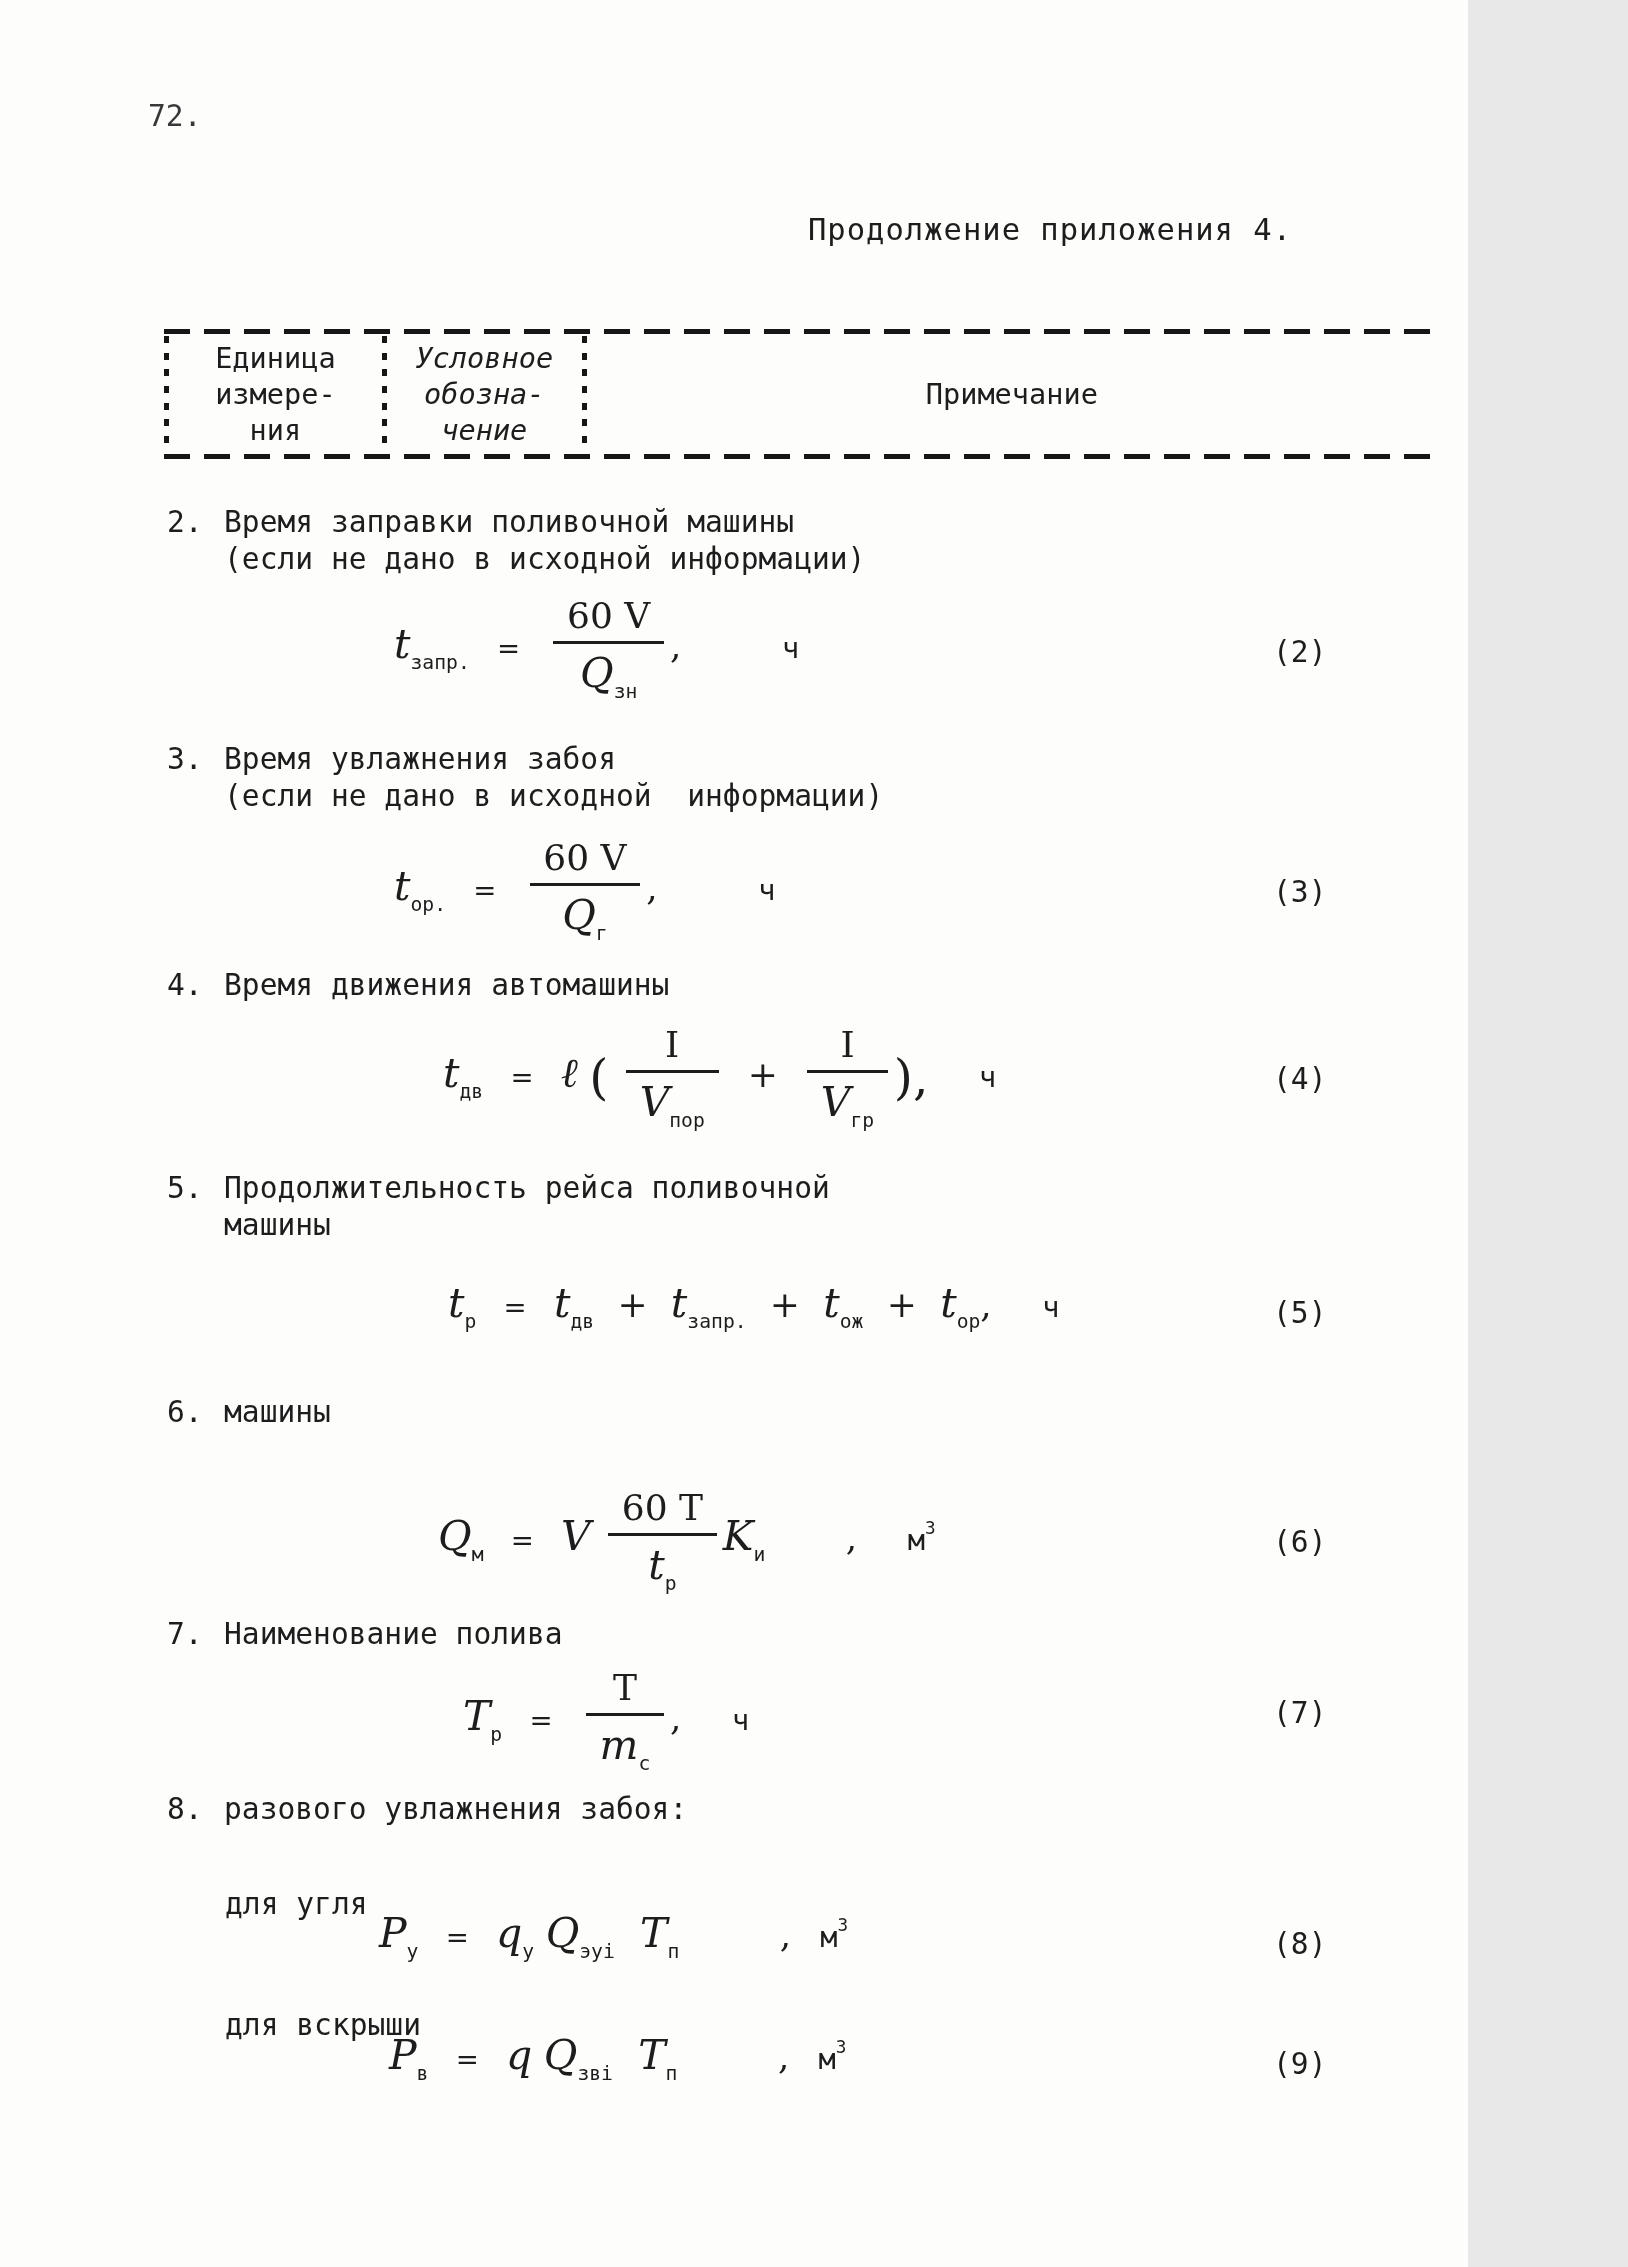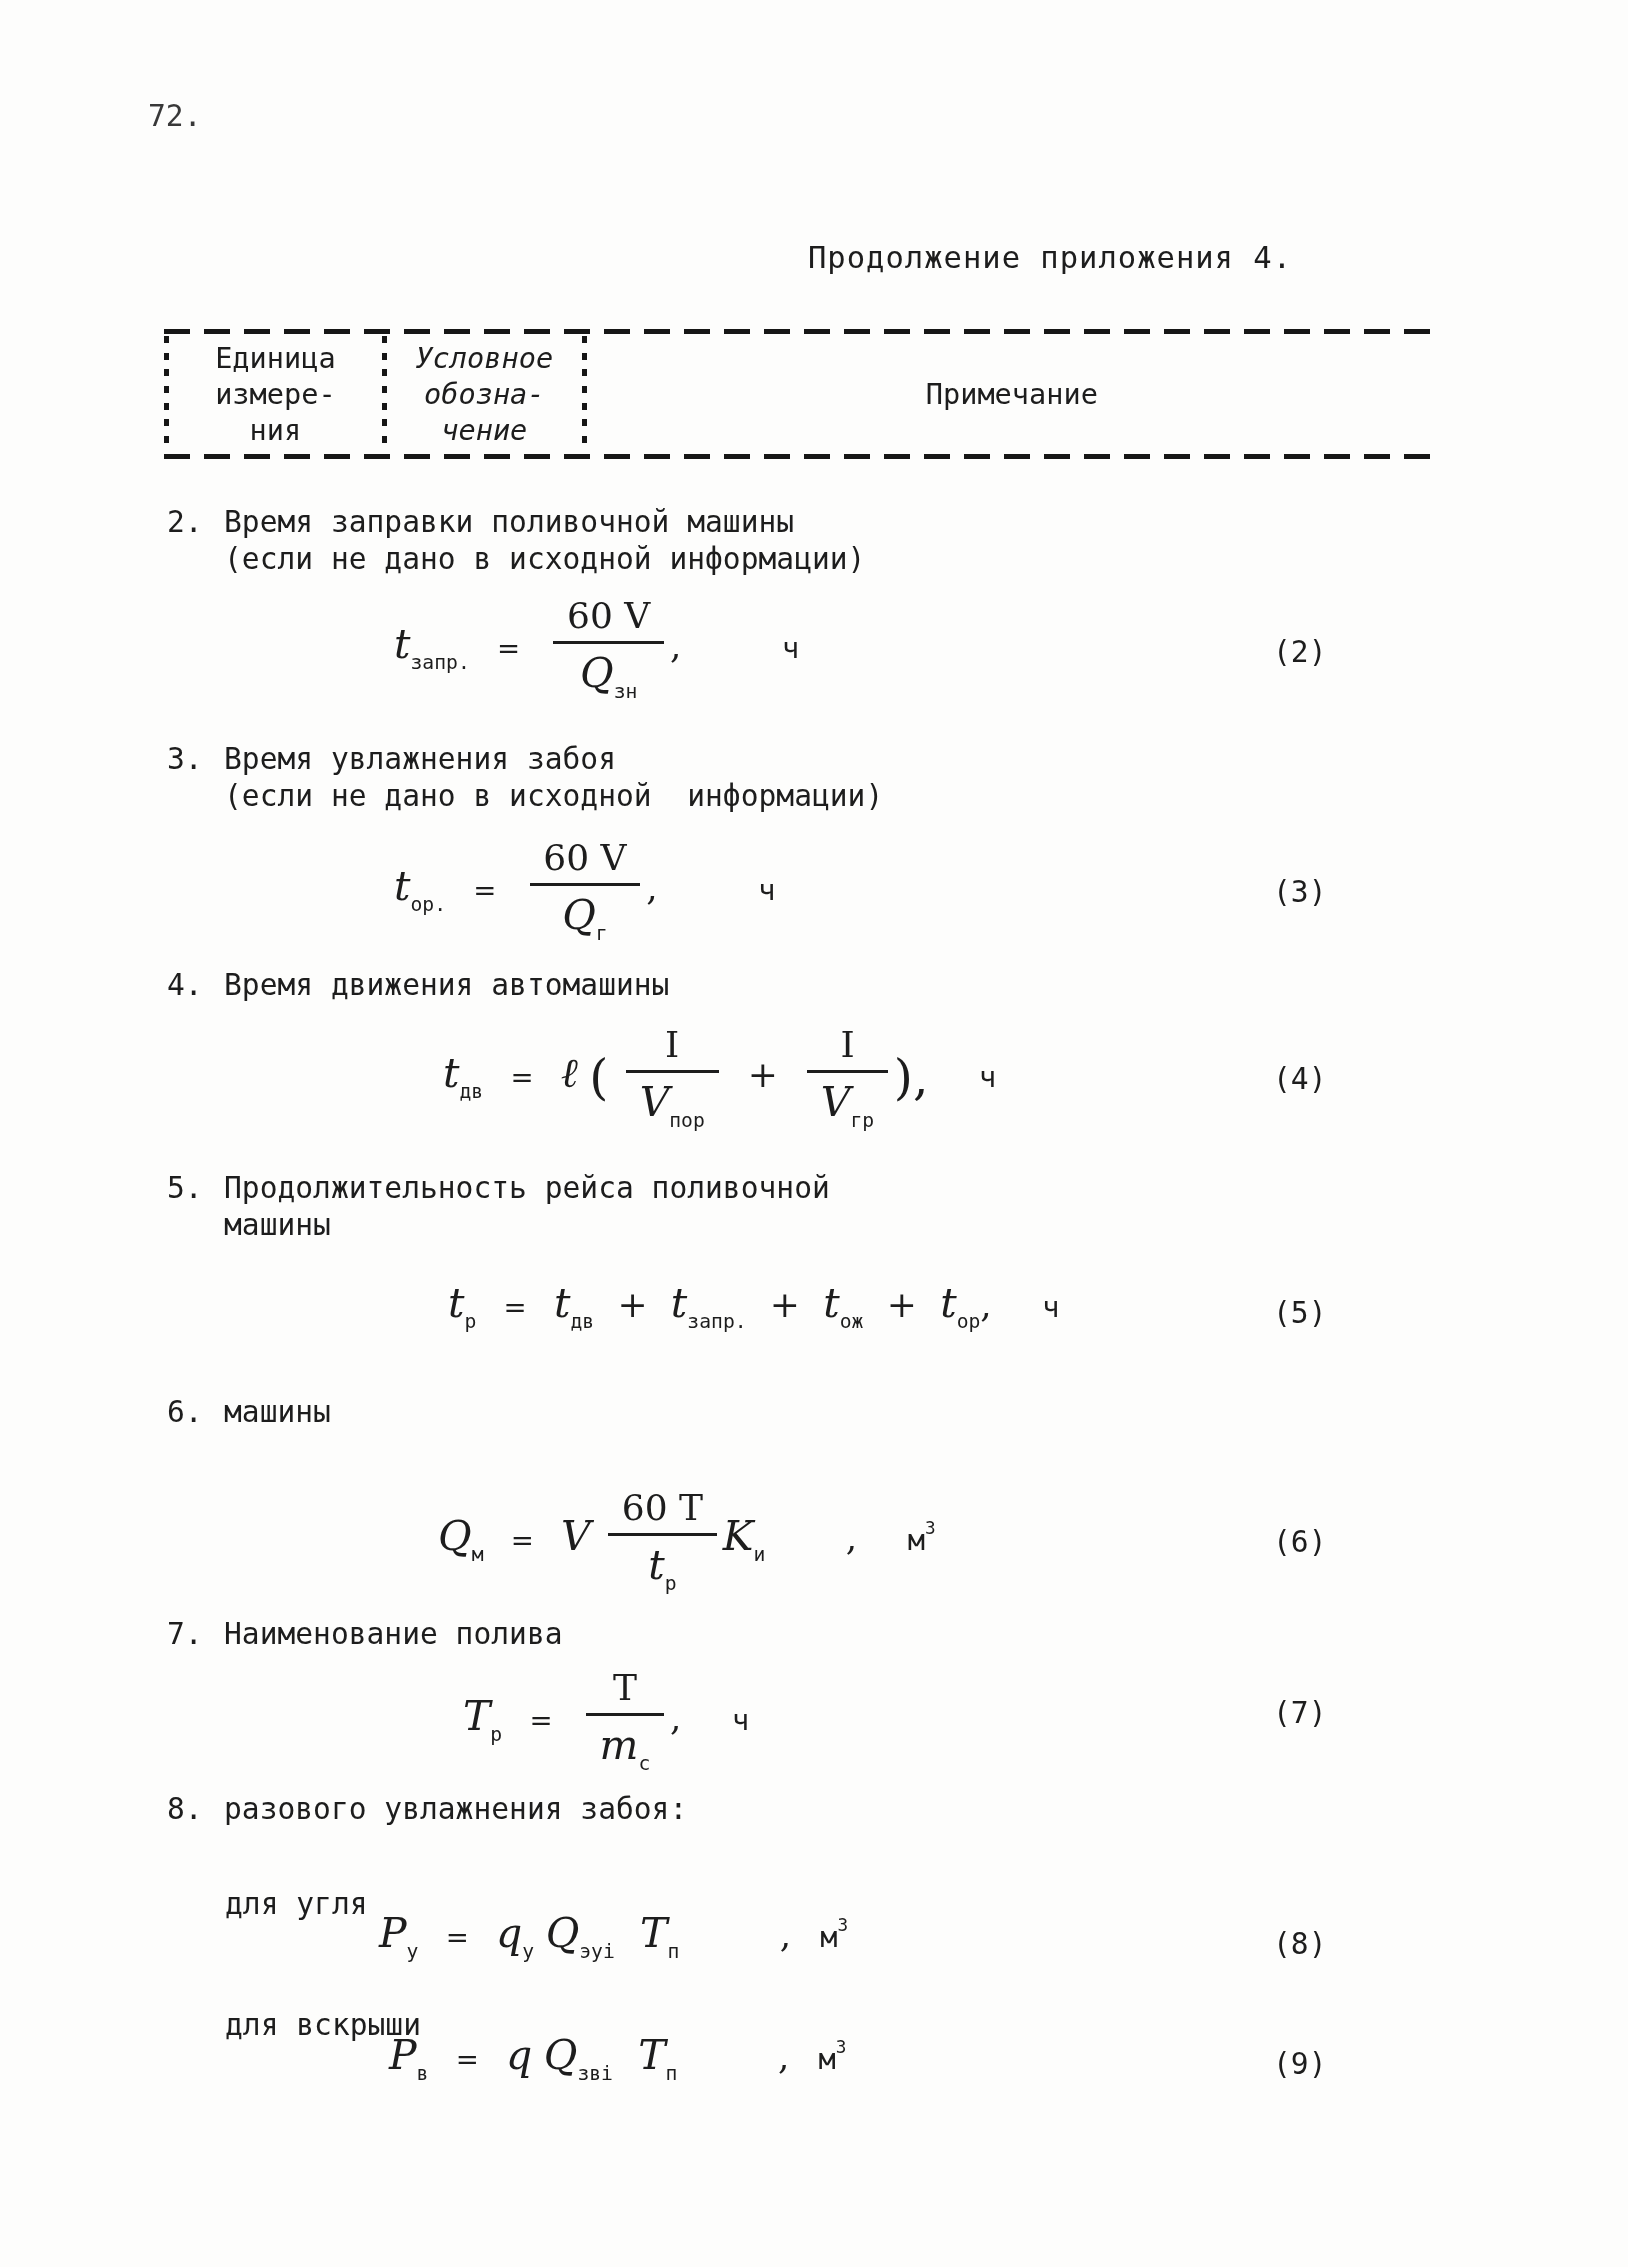--- a/index.html
+++ b/index.html
@@ -1,26 +1,26 @@
 <!DOCTYPE html>
 <html><head>
 <meta charset="utf-8">
 <style>
   html,body{margin:0;padding:0;background:#e8e8e8;}
   .page{
     position:relative;
-    width:1628px;height:2268px;
+    width:1468px;height:2268px;
     background:#fdfdfc;
     color:#1d1d1d;
     font-family:"DejaVu Sans Mono", monospace;
     overflow:hidden;
   }
   
   .pageno{position:absolute;top:99px;left:148px;font-size:29.6px;opacity:.88;}
-  .title{position:absolute;top:212px;left:808px;font-size:30.5px;letter-spacing:1px;margin-top:28px;}
+  .title{position:absolute;top:212px;left:808px;font-size:30.5px;letter-spacing:1px;}
   
   .thead{position:absolute;top:329px;left:164px;width:1273px;}
   .hline{height:4.9px;background:repeating-linear-gradient(90deg,#161616 0 25.6px,transparent 25.6px 40px);}
   .cols{display:flex;align-items:stretch;height:120px;}
   .col{display:flex;flex-direction:column;justify-content:center;align-items:center;font-size:28.6px;line-height:36px;text-align:right;}
   .c1{width:579px;}
   .c2{width:213px;}
   .c3{width:195px;font-style:italic;}
   .c4{flex:1;}
   .vline{width:4.9px;margin:2px 0;background:repeating-linear-gradient(180deg,#161616 0 6.9px,transparent 6.9px 16.7px);}

